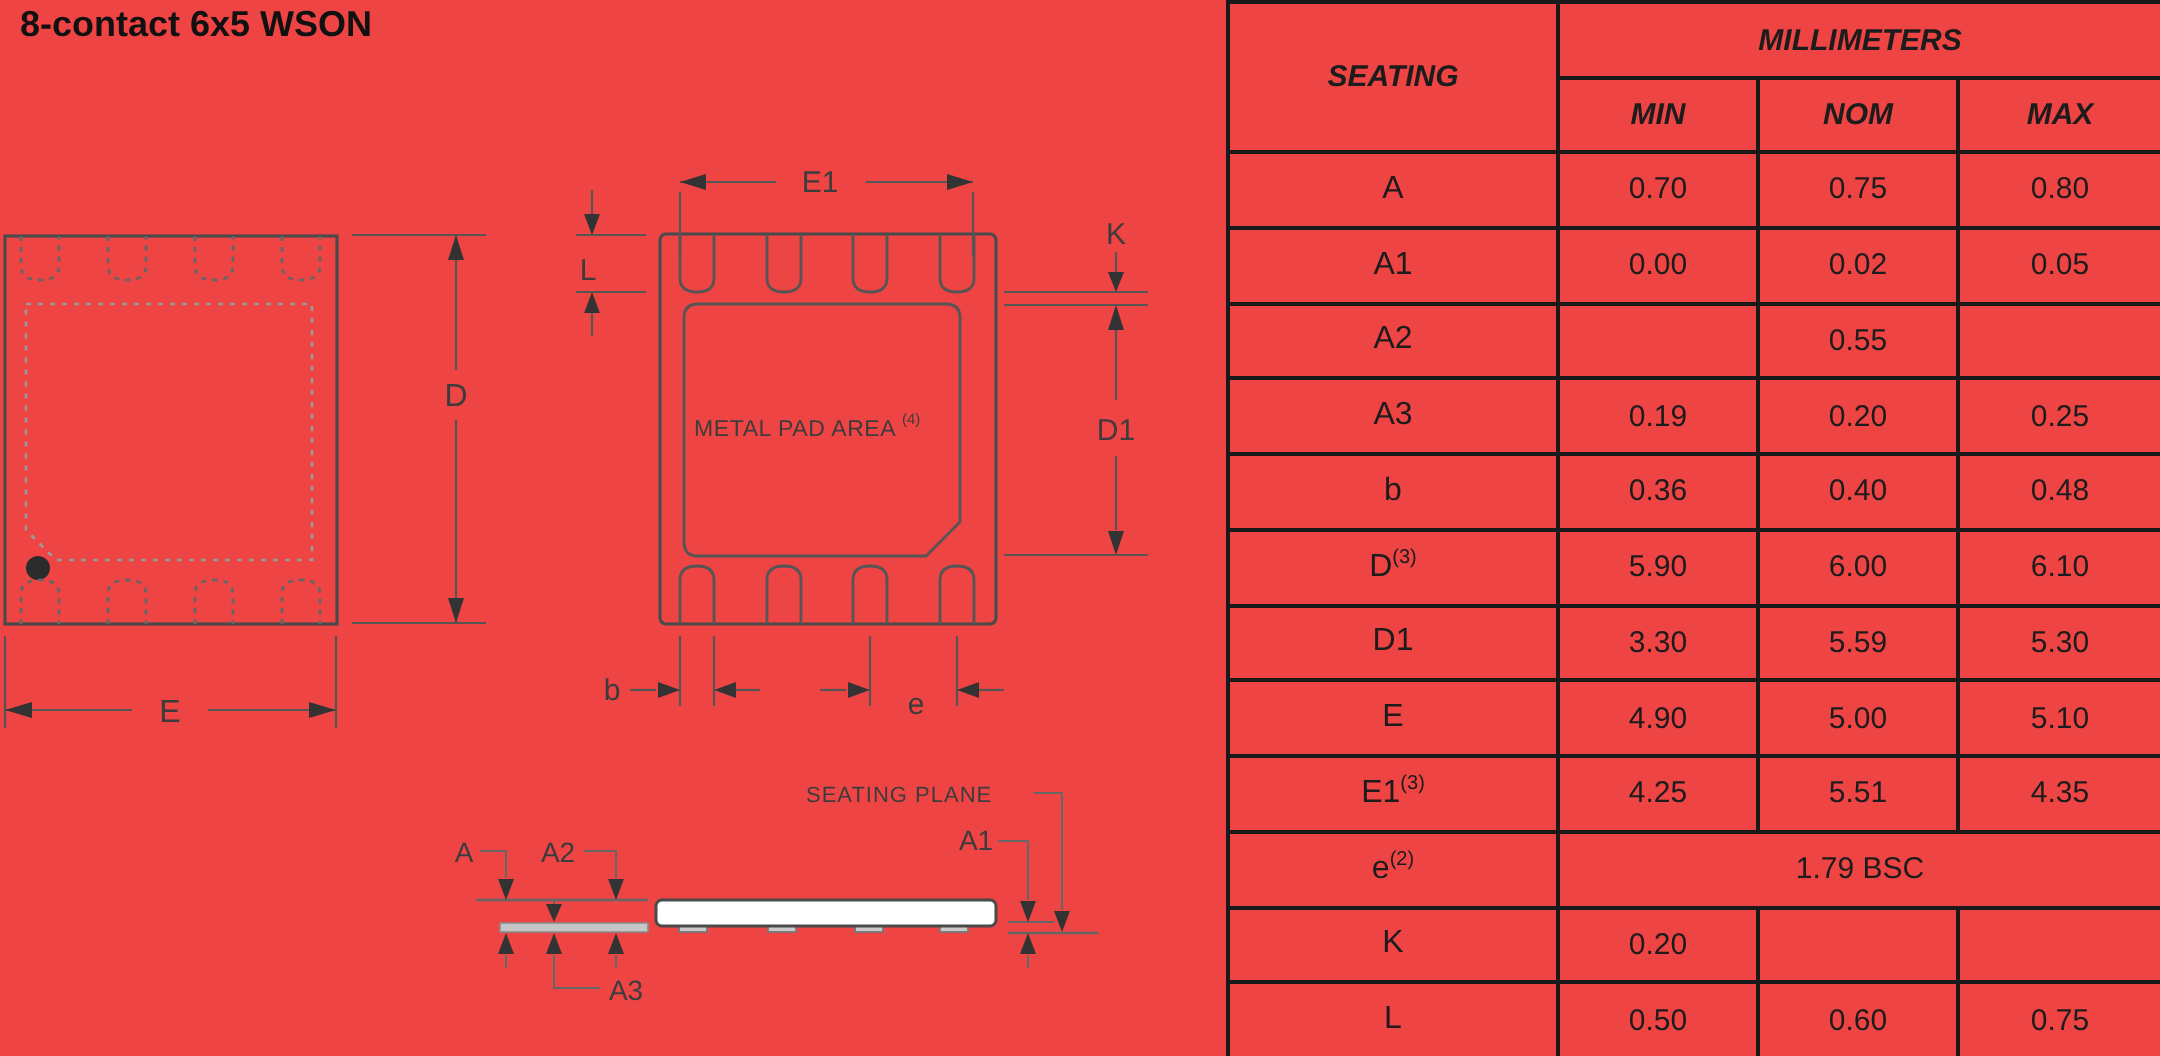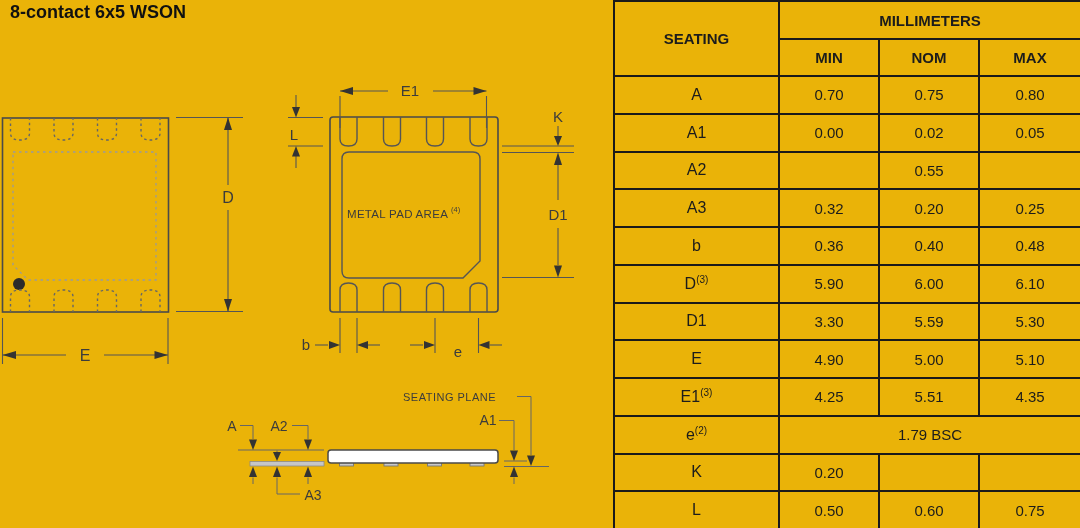--- a/index.html
+++ b/index.html
@@ -1,24 +1,24 @@
 <!DOCTYPE html>
 <html><head>
 <meta charset="utf-8">
 <style>
   html,body{margin:0;padding:0;background:#fff;}
-  .page{position:relative;width:1080px;height:528px;background:#eab308;overflow:hidden;
+  .page{position:relative;width:1080px;height:528px;background:#ef4444;overflow:hidden;
         font-family:"Liberation Sans",sans-serif;}
   .title{position:absolute;left:10px;top:2px;font-size:18px;font-weight:bold;color:#111;}
   svg text{font-family:"Liberation Sans",sans-serif;fill:#3c3c3c;}
   .dims-table{position:absolute;left:613px;top:0;width:467px;height:528px;
               border-collapse:collapse;table-layout:fixed;}
   .dims-table th,.dims-table td{border:2px solid #1a1a1a;text-align:center;
               vertical-align:middle;padding:0;color:#1c1c1c;}
-  .dims-table th{font-size:15px;font-weight:bold;}
+  .dims-table th{font-size:15px;font-weight:bold;font-style:italic;}
   .dims-table td{font-size:15px;font-weight:normal;}
   .dims-table td.sym{font-size:16px;}
   .dims-table sup{font-size:10px;line-height:0;}
   .dims-table thead tr.r1{height:38px;}
   .dims-table thead tr.r2{height:37px;}
   .dims-table tbody tr{height:37.75px;}
 </style>
 </head>
 <body>
 
@@ -234,21 +234,21 @@
         <td>0.05</td>
       </tr>
       <tr>
         <td class="sym"><span>A2</span><sup></sup></td>
         <td></td>
         <td>0.55</td>
         <td></td>
       </tr>
       <tr>
         <td class="sym"><span>A3</span><sup></sup></td>
-        <td>0.32</td>
+        <td>0.19</td>
         <td>0.20</td>
         <td>0.25</td>
       </tr>
       <tr>
         <td class="sym"><span>b</span><sup></sup></td>
         <td>0.36</td>
         <td>0.40</td>
         <td>0.48</td>
       </tr>
       <tr>

